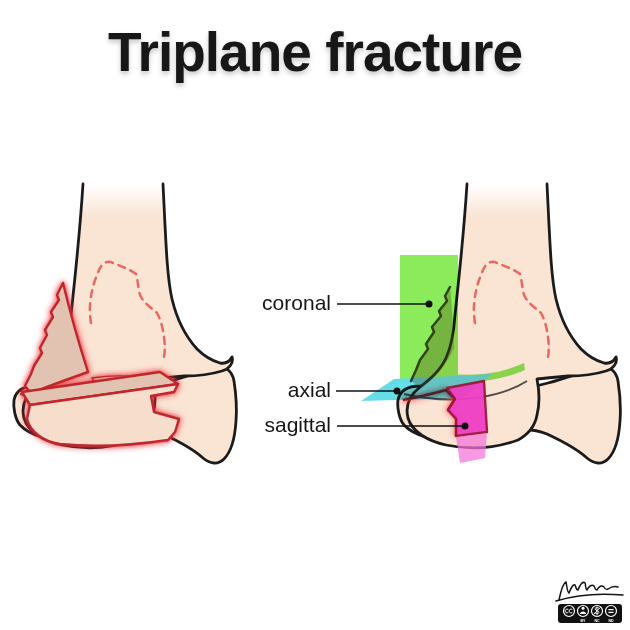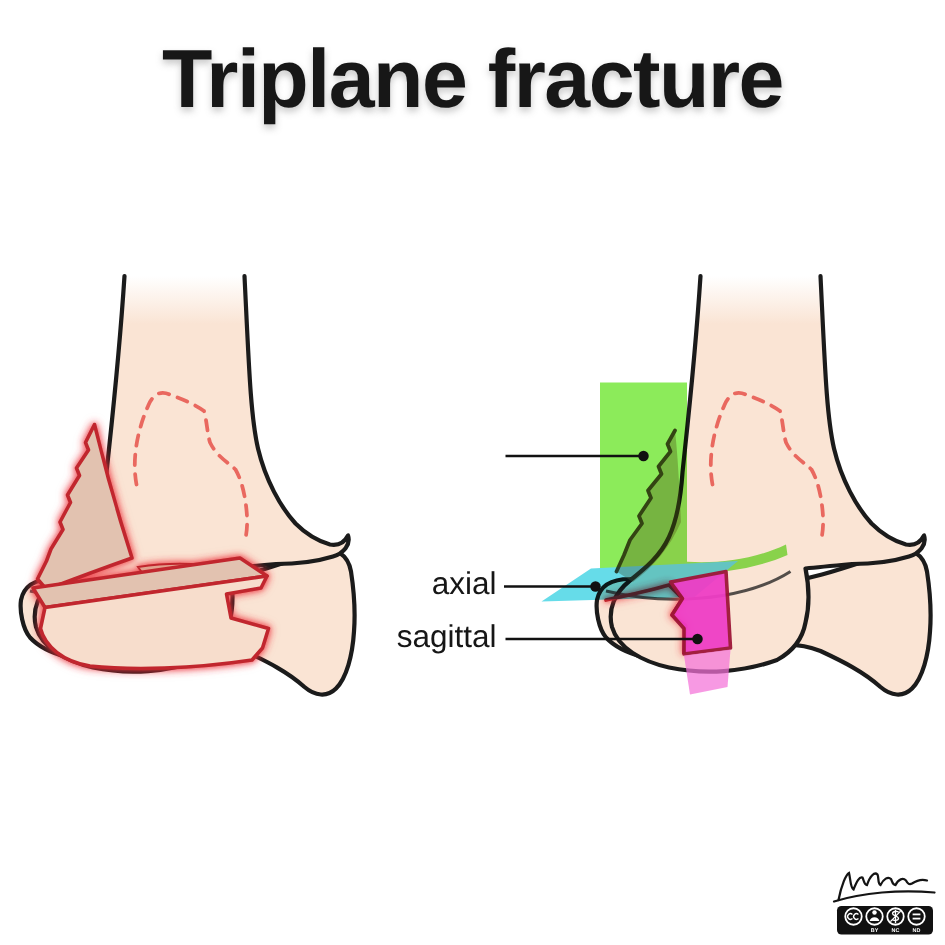--- a/index.html
+++ b/index.html
@@ -17,20 +17,21 @@
   svg{position:absolute;top:0;left:0;}
   .blend-multiply{mix-blend-mode:multiply;}
 </style>
 </head>
 <body>
 
 <div class="stage">
 
   <h1 class="title">Triplane fracture</h1>
 
+  <div class="plane-label lbl-coronal">coronal</div>
   <div class="plane-label lbl-axial">axial</div>
   <div class="plane-label lbl-sagittal">sagittal</div>
 
   <svg width="630" height="630" viewBox="0 0 630 630">
     <defs>
       <linearGradient id="boneFade" gradientUnits="userSpaceOnUse" x1="0" y1="184" x2="0" y2="216">
         <stop offset="0" stop-color="#ffffff"></stop>
         <stop offset="1" stop-color="#FAE4D4"></stop>
       </linearGradient>
       <filter id="redglow" x="-30%" y="-30%" width="160%" height="160%">

